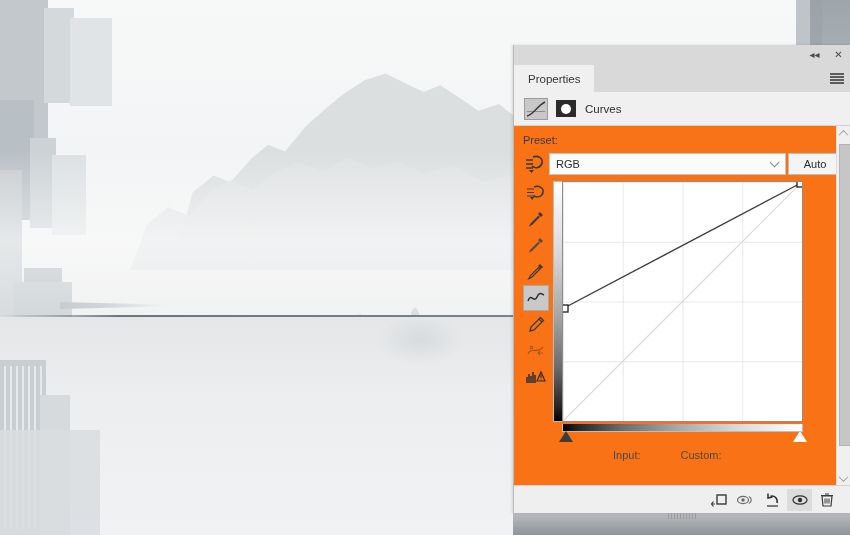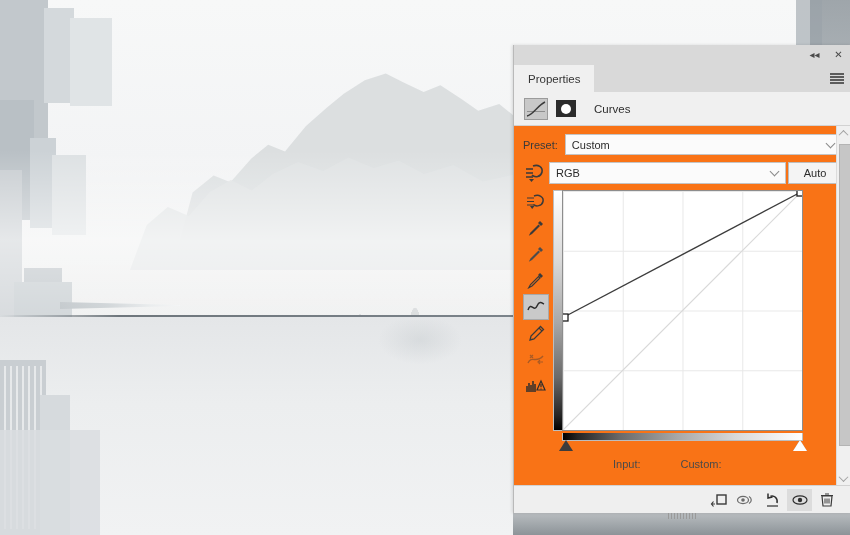--- a/index.html
+++ b/index.html
@@ -95,21 +95,21 @@
   .curve-ico .g{position:absolute;inset:2px;
     background:
       linear-gradient(90deg,transparent 32%,#8e8e8e 32%,#8e8e8e 34%,transparent 34%),
       linear-gradient(90deg,transparent 65%,#8e8e8e 65%,#8e8e8e 67%,transparent 67%),
       linear-gradient(180deg,transparent 32%,#8e8e8e 32%,#8e8e8e 34%,transparent 34%),
       linear-gradient(180deg,transparent 65%,#8e8e8e 65%,#8e8e8e 67%,transparent 67%);}
   .curve-ico svg{position:absolute;inset:1px;}
   .mask-ico{width:20px;height:17px;background:#2b2b2b;display:flex;align-items:center;
     justify-content:center;cursor:pointer;}
   .mask-ico b{display:block;width:10px;height:10px;border-radius:50%;background:#fff;}
-  .head-title{font-size:11.5px;color:#2e2e2e;margin-left:10px;}
+  .head-title{font-size:11.5px;color:#2e2e2e;margin-left:1px;}
 
   .body{flex:1 1 auto;display:flex;position:relative;background:#f97316;overflow:hidden;}
   .bodyinner{flex:1 1 auto;padding:8px 9px 0 9px;position:relative;}
 
   .row{display:flex;align-items:center;gap:7px;margin-bottom:7px;}
   .lbl{font-size:11px;color:#3a3a3a;}
   .select{flex:1 1 auto;height:19px;background:#fbfbfb;border:1px solid #c4c4c4;
     display:flex;align-items:center;padding:0 6px;font-size:11px;color:#2b2b2b;
     position:relative;cursor:pointer;}
   .select .chev{position:absolute;right:6px;top:5px;width:8px;height:8px;}
@@ -244,24 +244,20 @@
         <b></b>
       </div>
     <div class="head-title">Curves</div>
   </div>
 
   <div class="body">
     <div class="bodyinner">
 
       <div class="row">
         <div class="lbl">Preset:</div>
-        <div class="select">
-          <span>Custom</span>
-          <span class="chev"></span>
-        </div>
       </div>
 
       <div class="chanrow">
         <div class="onimg">
           <svg width="22" height="20" viewBox="0 0 22 20">
             <path d="M9 3 C14 1,19 4,18 9 C17 14,11 15,8 12" stroke="#3a3a3a" stroke-width="1.6" fill="none"></path>
             <path d="M2 6 h7 M2 10 h7 M2 14 h7" stroke="#3a3a3a" stroke-width="1.3"></path>
             <path d="M5 16 l2.5 3 l2.5 -3 z" fill="#3a3a3a"></path>
           </svg>
         </div>

